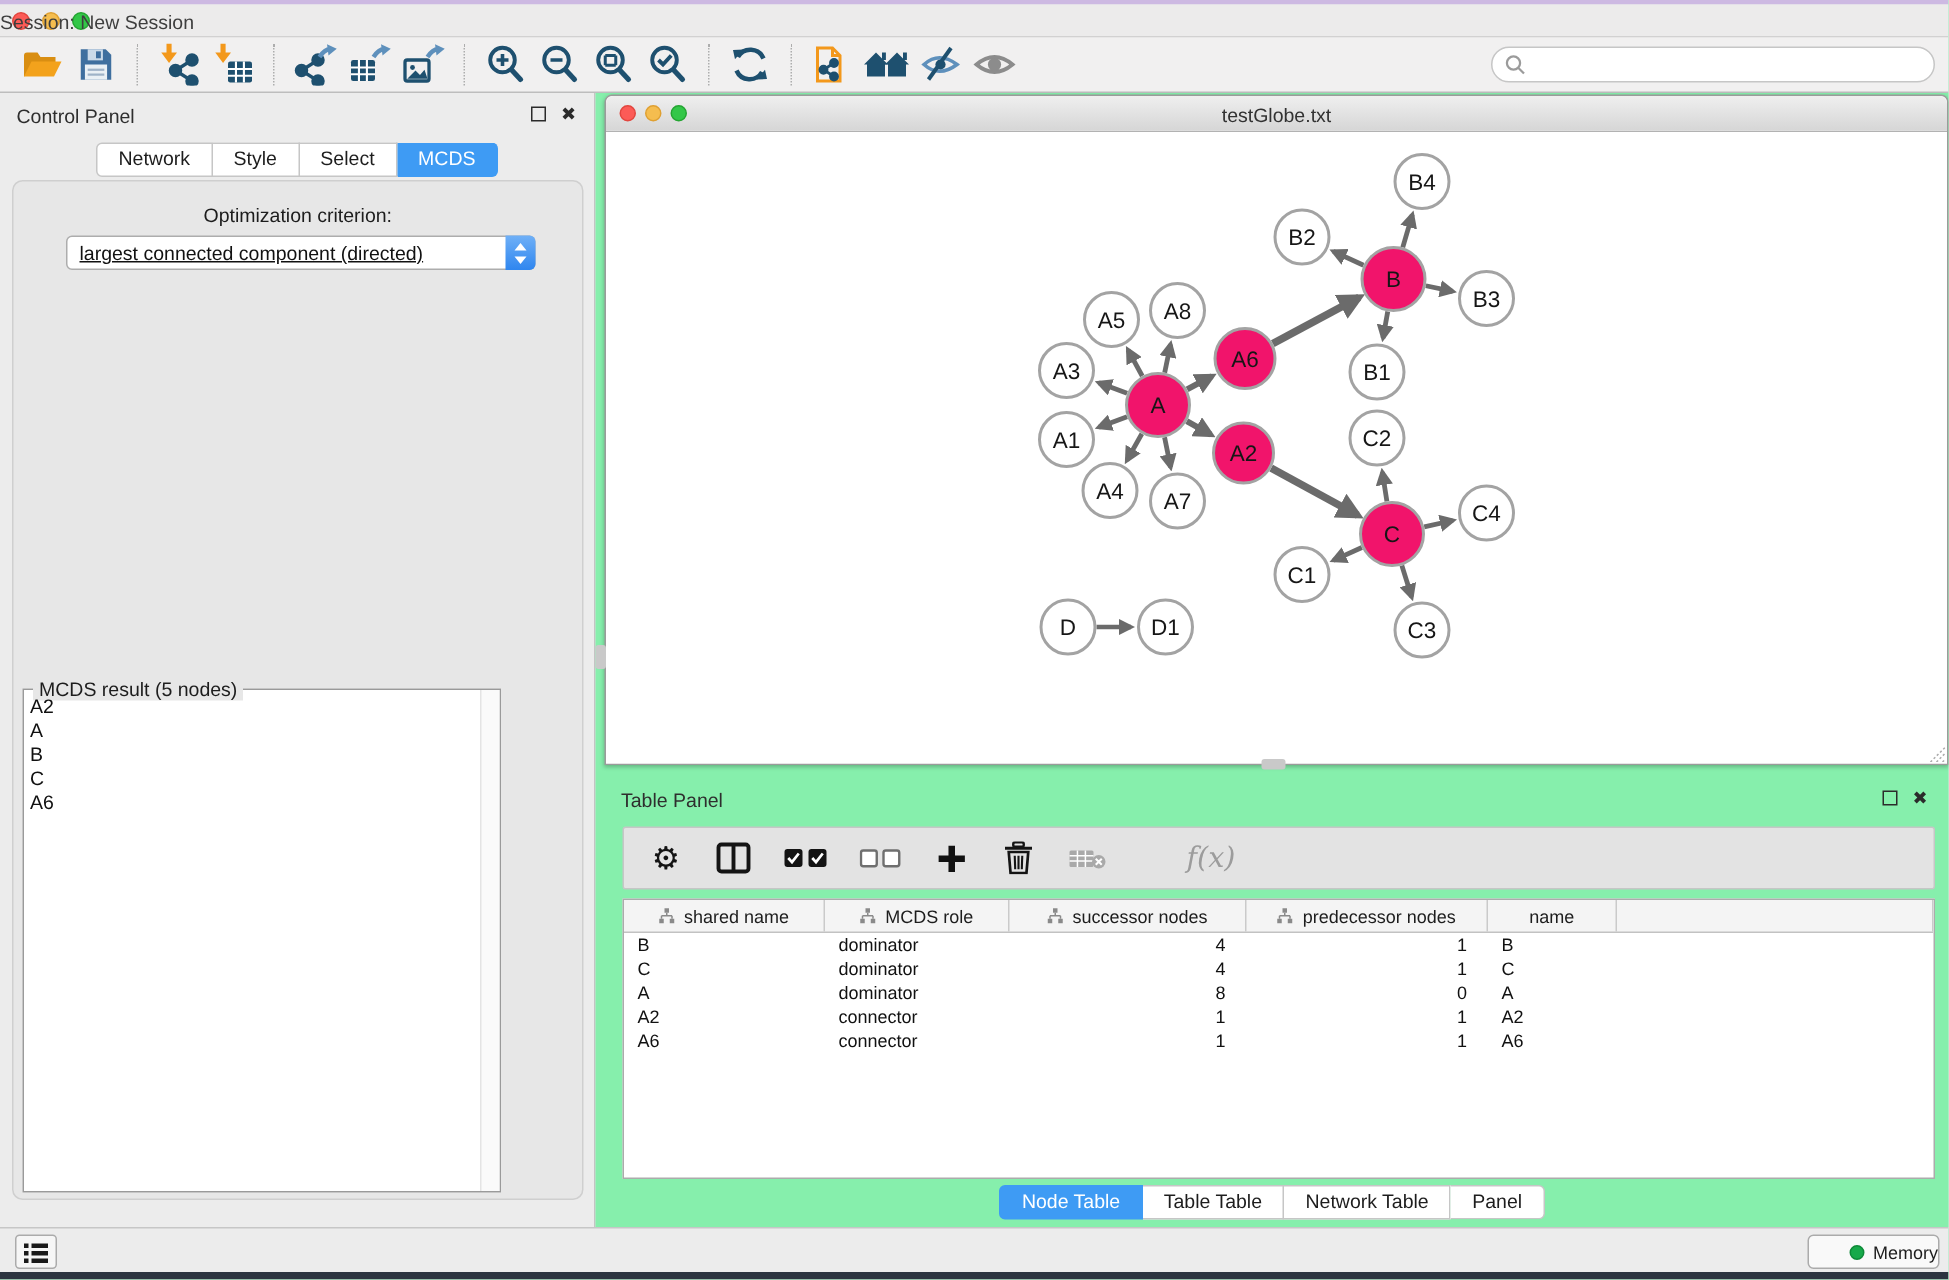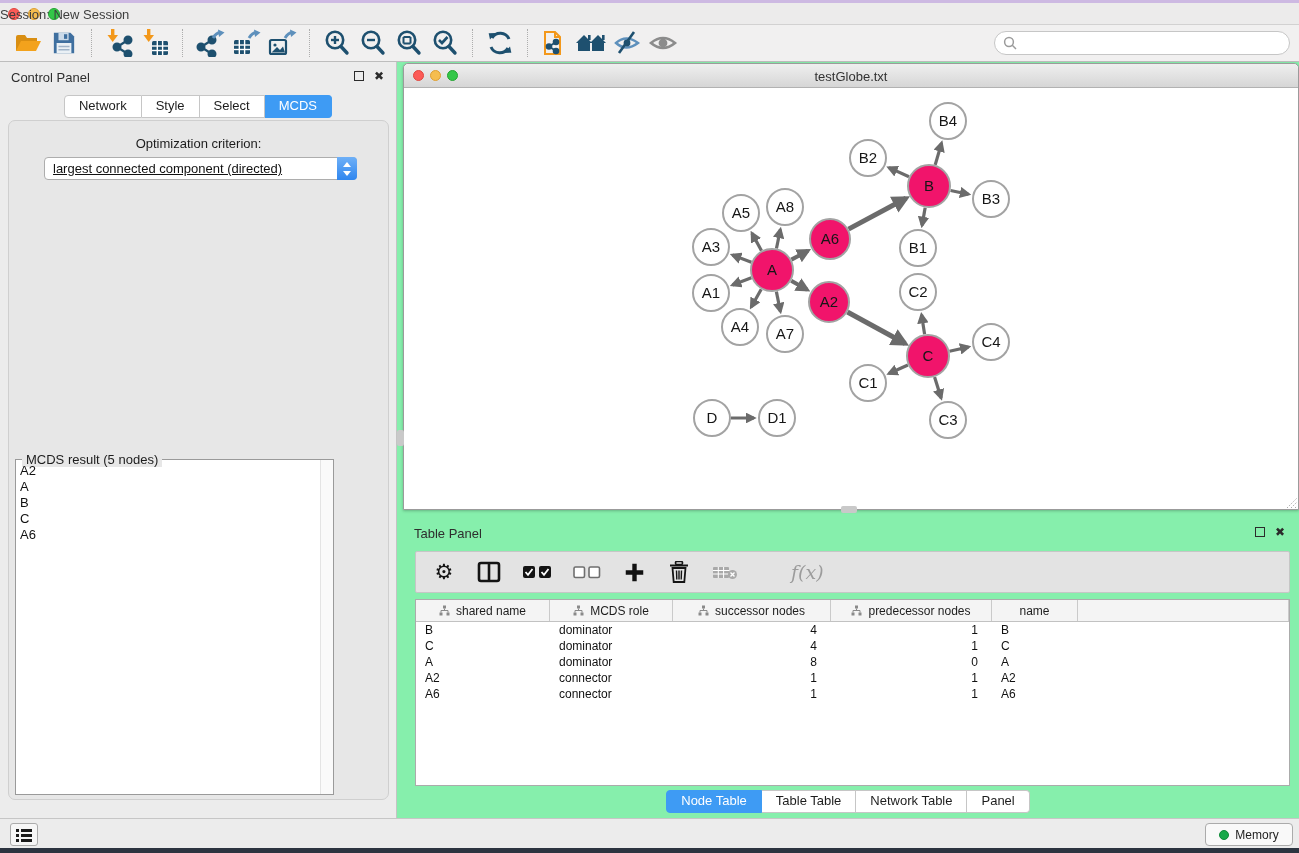--- a/index.html
+++ b/index.html
@@ -78,21 +78,21 @@
   .dt-row { display:grid; grid-template-columns:134px 123px 158px 161px 86px 1fr; height:16px; }
   .dt-cell { font-size:12px; color:#111; line-height:16px; white-space:nowrap; overflow:hidden; }
   .dt-cell.left { padding-left:9px; text-align:left; }
   .dt-cell.right { padding-right:14px; text-align:right; }
 
   .tp-tabs { position:absolute; left:0; right:0; top:270px; display:flex; justify-content:center; }
 
   
   .statusbar { position:absolute; left:0; top:818px; width:1299px; height:30px; background:#ECECEC; border-top:1px solid #C6C6C6; }
   .sb-list-btn { position:absolute; left:10px; top:4px; width:28px; height:23px; background:#F6F6F6; border:1px solid #ABABAB; border-radius:3px; display:flex; align-items:center; justify-content:center; }
-  .memory-btn { position:absolute; right:6px; top:4px; width:88px; height:23px; background:#F9F9F9; border:1px solid #ABABAB; border-radius:4px; display:flex; align-items:center; justify-content:center; gap:6px; font-size:12px; color:#1D1D1D; }
+  .memory-btn { position:absolute; right:6px; top:4px; width:88px; height:23px; background:#F9F9F9; border:1px solid #ABABAB; border-radius:4px; display:flex; align-items:center; justify-content:flex-end; gap:6px; font-size:12px; color:#1D1D1D; }
   .memory-dot { width:10px; height:10px; border-radius:50%; background:#17A94A; border:1px solid #0E8A38; }
   .desktop-strip-bottom { position:absolute; left:0; top:848px; width:1299px; height:5px; background:#2C3440; }
 </style>
 </head>
 <body>
 
 <div class="desktop-strip-top"></div>
 
 <div class="titlebar">
   <div class="tl-dots">

